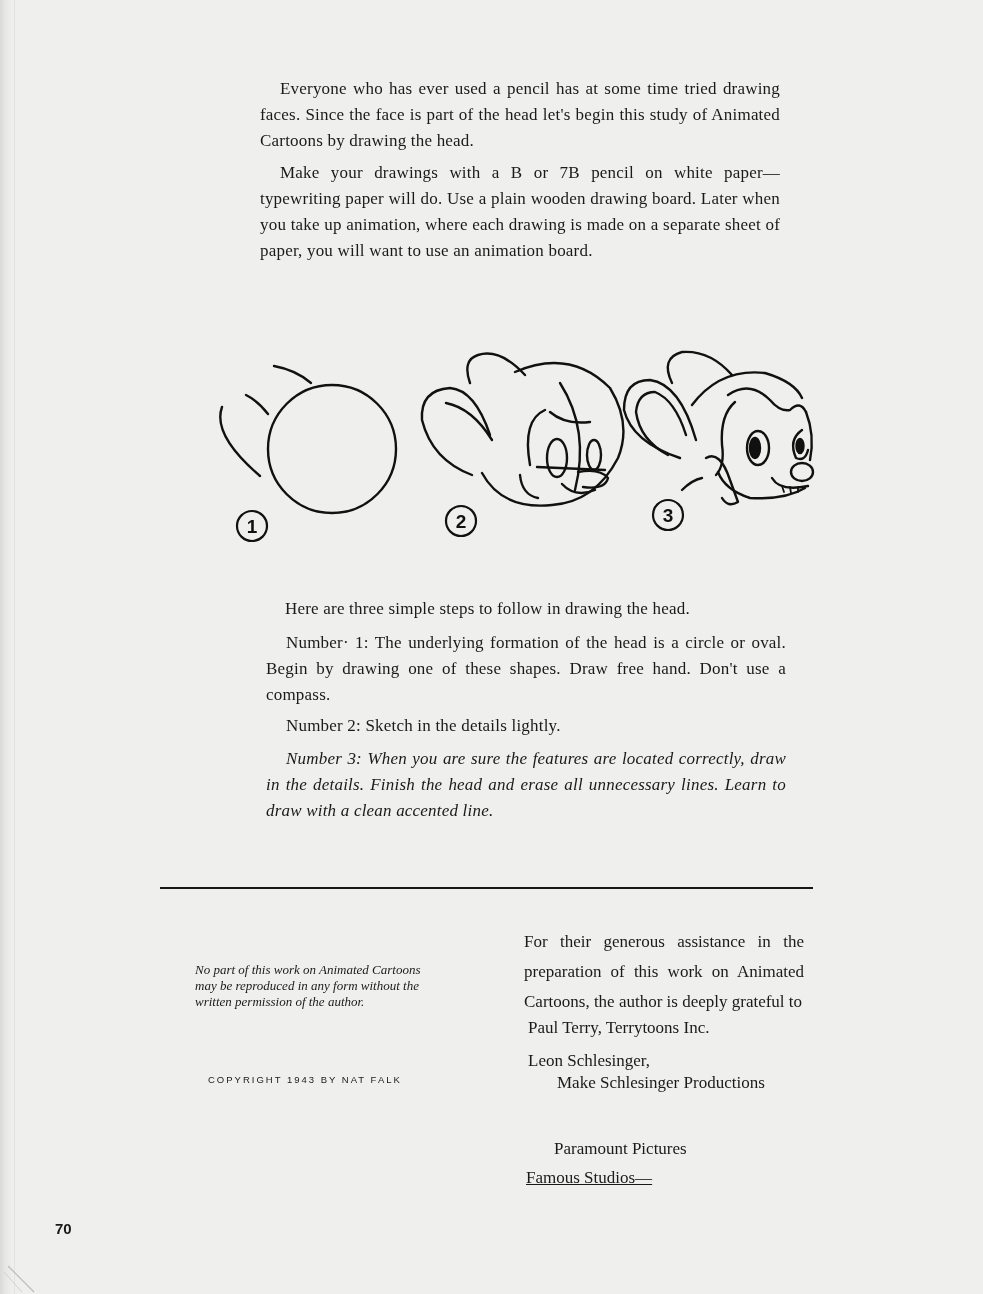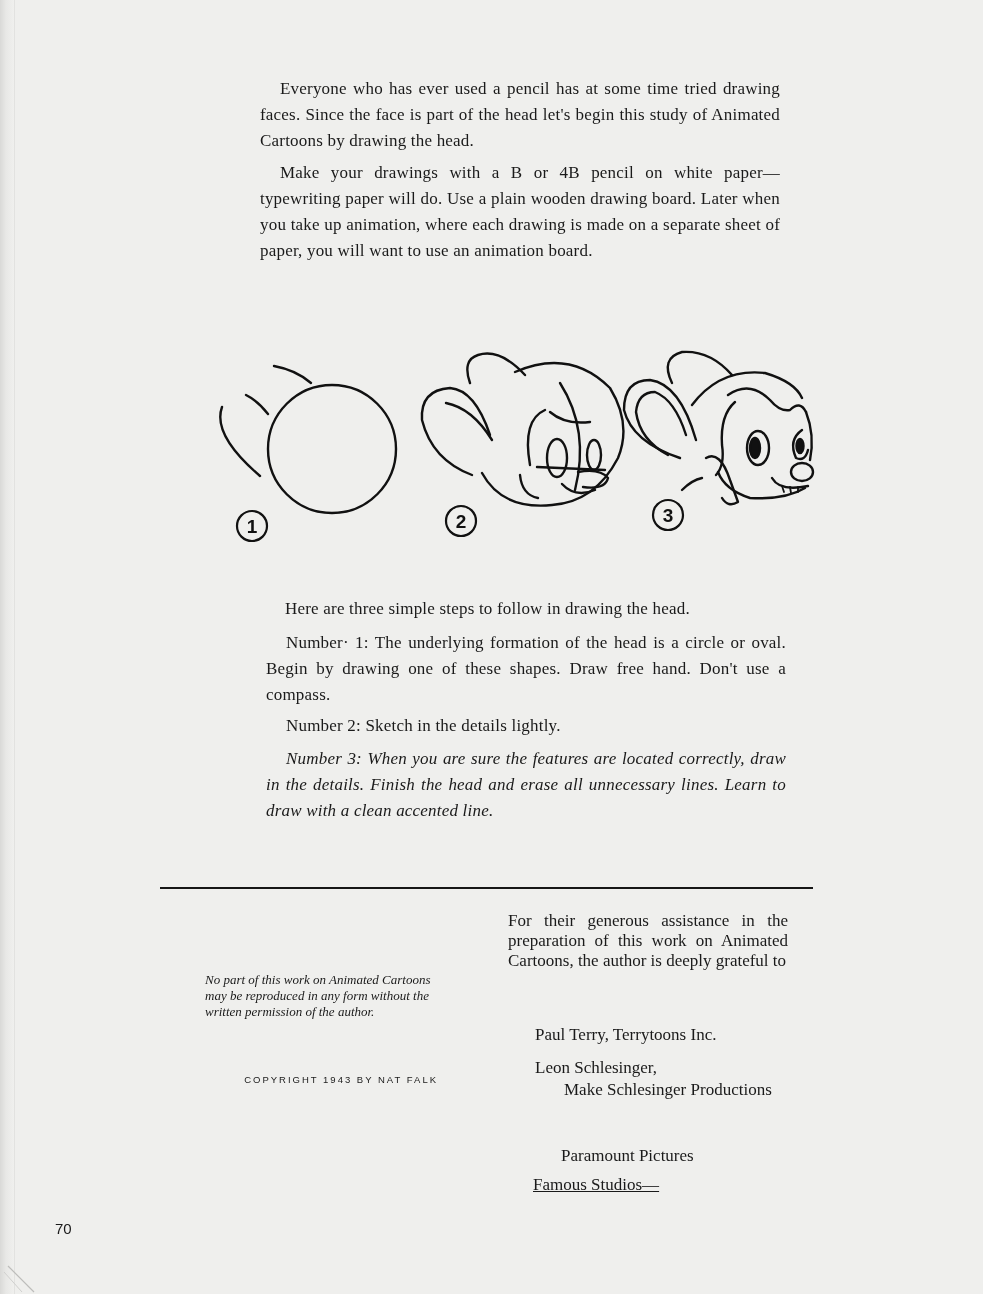--- a/index.html
+++ b/index.html
@@ -29,52 +29,52 @@
 
   .illustrations { position: absolute; left: 200px; top: 340px; width: 630px; height: 220px; }
   .illustrations svg { position: absolute; left: 0; top: 0; }
 
   .separator {
     position: absolute; left: 160px; top: 887px; width: 653px; height: 2px;
     background: #161616;
   }
   .notice {
     position: absolute; left: 195px; top: 962px; width: 240px;
-    font-style: italic; font-size: 13px; line-height: 16px; margin: 10px;
+    font-style: italic; font-size: 13px; line-height: 16px; margin: 0;
   }
   .copyright {
     position: absolute; left: 208px; top: 1074px; width: 230px;
     font-family: "Liberation Sans", "DejaVu Sans", sans-serif;
-    font-size: 9.5px; letter-spacing: 2px; margin: 0; white-space: nowrap; text-align: right;
+    font-size: 9.5px; letter-spacing: 2px; margin: 0; white-space: nowrap;
   }
   .acknowledgment {
     position: absolute; left: 508px; top: 911px; width: 280px;
-    font-size: 17px; line-height: 20px; margin: 0;
+    font-size: 17px; line-height: 30px; margin: 16px;
     text-align: justify; text-align-last: left;
   }
-  .ack-item { position: absolute; font-size: 17px; line-height: 23px; margin: 8px; white-space: nowrap; }
+  .ack-item { position: absolute; font-size: 17px; line-height: 23px; margin: 1px; white-space: nowrap; }
   #ack-paul { left: 527px; top: 1015px; }
   #ack-leon-1 { left: 527px; top: 1048px; }
   #ack-leon-2 { left: 556px; top: 1070px; }
   #ack-famous-1 { left: 525px; top: 1165px; text-decoration: underline; }
   #ack-famous-2 { left: 553px; top: 1136px; text-align: center; }
   .page-number {
     position: absolute; left: 55px; top: 1220px;
     font-family: "Liberation Sans", "DejaVu Sans", sans-serif;
-    font-size: 15px; font-weight: normal; margin: 0;
+    font-size: 15px; font-weight: bold; margin: 0;
   }
   .fold-mark { position: absolute; left: 0; top: 1262px; }
 </style>
 </head>
 <body>
 
 <div class="page-edge"></div>
 
 <p class="para p-indent" id="intro-1">Everyone who has ever used a pencil has at some time tried drawing faces. Since the face is part of the head let's begin this study of Animated Cartoons by drawing the head.</p>
-<p class="para p-indent" id="intro-2">Make your drawings with a B or 4B pencil on white paper—typewriting paper will do. Use a plain wooden drawing board. Later when you take up animation, where each drawing is made on a separate sheet of paper, you will want to use an animation board.</p>
+<p class="para p-indent" id="intro-2">Make your drawings with a B or 7B pencil on white paper—typewriting paper will do. Use a plain wooden drawing board. Later when you take up animation, where each drawing is made on a separate sheet of paper, you will want to use an animation board.</p>
 
 <div class="illustrations">
   <svg width="630" height="220" viewBox="0 0 630 220" fill="none" stroke="#111" stroke-width="2.4" stroke-linecap="round" stroke-linejoin="round">
 
     <g>
       <circle cx="132" cy="109" r="64"></circle>
       <path d="M74 26 Q96 30 111 43"></path>
       <path d="M46 55 Q58 61 68 74"></path>
       <path d="M22 67 Q12 95 60 136"></path>
     </g>

